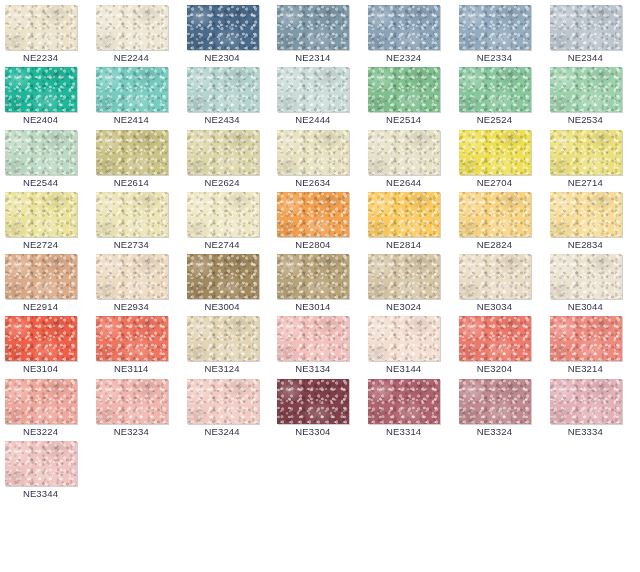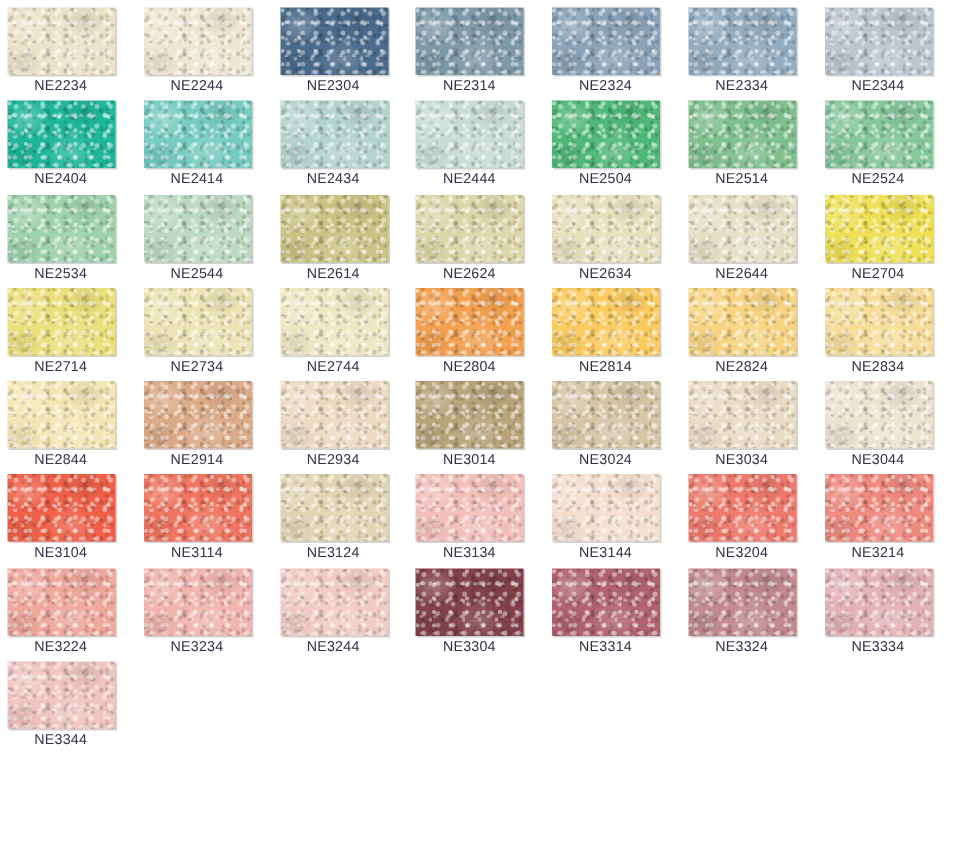--- a/index.html
+++ b/index.html
@@ -133,24 +133,20 @@
     </div>
     <div class="swatch-cell">
       <div class="swatch-chip" title="NE2434" style="background-color: rgb(180, 212, 207); background-position: 5px 6px;"></div>
       <div class="swatch-label">NE2434</div>
     </div>
     <div class="swatch-cell">
       <div class="swatch-chip" title="NE2444" style="background-color: rgb(202, 220, 216); background-position: 12px 0px;"></div>
       <div class="swatch-label">NE2444</div>
     </div>
     <div class="swatch-cell">
-      <div class="swatch-chip" title="NE2504" style="background-color: rgb(79, 185, 119); background-position: 6px 5px;"></div>
-      <div class="swatch-label">NE2504</div>
-    </div>
-    <div class="swatch-cell">
       <div class="swatch-chip" title="NE2514" style="background-color: rgb(127, 192, 142); background-position: 0px 10px;"></div>
       <div class="swatch-label">NE2514</div>
     </div>
     <div class="swatch-cell">
       <div class="swatch-chip" title="NE2524" style="background-color: rgb(134, 199, 156); background-position: 7px 4px;"></div>
       <div class="swatch-label">NE2524</div>
     </div>
     <div class="swatch-cell">
       <div class="swatch-chip" title="NE2534" style="background-color: rgb(158, 210, 173); background-position: 1px 9px;"></div>
       <div class="swatch-label">NE2534</div>
@@ -177,20 +173,24 @@
     </div>
     <div class="swatch-cell">
       <div class="swatch-chip" title="NE2704" style="background-color: rgb(239, 224, 85); background-position: 11px 0px;"></div>
       <div class="swatch-label">NE2704</div>
     </div>
     <div class="swatch-cell">
       <div class="swatch-chip" title="NE2714" style="background-color: rgb(236, 224, 124); background-position: 5px 5px;"></div>
       <div class="swatch-label">NE2714</div>
     </div>
     <div class="swatch-cell">
+      <div class="swatch-chip" title="NE2724" style="background-color: rgb(235, 227, 155); background-position: 12px 10px;"></div>
+      <div class="swatch-label">NE2724</div>
+    </div>
+    <div class="swatch-cell">
       <div class="swatch-chip" title="NE2734" style="background-color: rgb(236, 228, 180); background-position: 6px 4px;"></div>
       <div class="swatch-label">NE2734</div>
     </div>
     <div class="swatch-cell">
       <div class="swatch-chip" title="NE2744" style="background-color: rgb(239, 231, 194); background-position: 0px 9px;"></div>
       <div class="swatch-label">NE2744</div>
     </div>
     <div class="swatch-cell">
       <div class="swatch-chip" title="NE2804" style="background-color: rgb(243, 160, 79); background-position: 7px 3px;"></div>
       <div class="swatch-label">NE2804</div>
@@ -201,32 +201,32 @@
     </div>
     <div class="swatch-cell">
       <div class="swatch-chip" title="NE2824" style="background-color: rgb(248, 212, 129); background-position: 8px 2px;"></div>
       <div class="swatch-label">NE2824</div>
     </div>
     <div class="swatch-cell">
       <div class="swatch-chip" title="NE2834" style="background-color: rgb(247, 221, 152); background-position: 2px 7px;"></div>
       <div class="swatch-label">NE2834</div>
     </div>
     <div class="swatch-cell">
-      <div class="swatch-chip" title="NE2844" style="background-color: rgb(244, 230, 180); background-position: 9px 1px;"></div>
-      <div class="swatch-label">NE2844</div>
-    </div>
-    <div class="swatch-cell">
       <div class="swatch-chip" title="NE2914" style="background-color: rgb(220, 171, 136); background-position: 10px 0px;"></div>
       <div class="swatch-label">NE2914</div>
     </div>
     <div class="swatch-cell">
       <div class="swatch-chip" title="NE2934" style="background-color: rgb(237, 218, 193); background-position: 11px 10px;"></div>
       <div class="swatch-label">NE2934</div>
     </div>
     <div class="swatch-cell">
+      <div class="swatch-chip" title="NE3004" style="background-color: rgb(163, 138, 94); background-position: 12px 9px;"></div>
+      <div class="swatch-label">NE3004</div>
+    </div>
+    <div class="swatch-cell">
       <div class="swatch-chip" title="NE3014" style="background-color: rgb(185, 164, 122); background-position: 6px 3px;"></div>
       <div class="swatch-label">NE3014</div>
     </div>
     <div class="swatch-cell">
       <div class="swatch-chip" title="NE3024" style="background-color: rgb(214, 198, 166); background-position: 0px 8px;"></div>
       <div class="swatch-label">NE3024</div>
     </div>
     <div class="swatch-cell">
       <div class="swatch-chip" title="NE3034" style="background-color: rgb(234, 220, 196); background-position: 7px 2px;"></div>
       <div class="swatch-label">NE3034</div>

